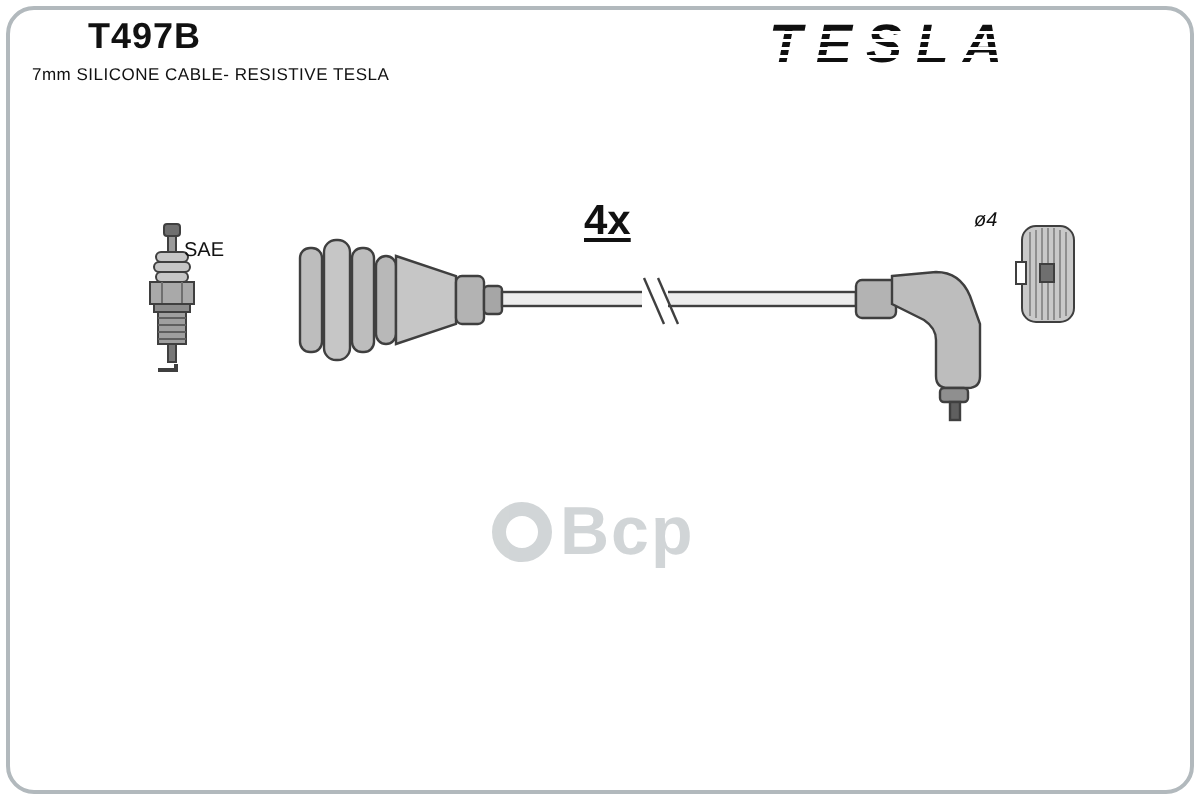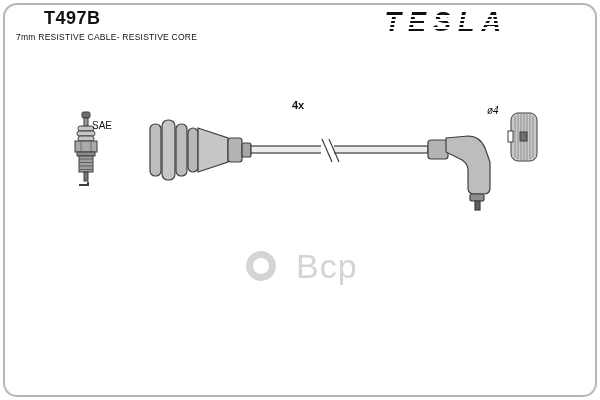--- a/index.html
+++ b/index.html
@@ -8,36 +8,36 @@
     font-family:"Liberation Sans",sans-serif;color:#111;
   }
   .frame{position:absolute;inset:3px;border:2px solid #b2b9bd;border-radius:14px;pointer-events:none;}
   .part-number{position:absolute;left:16px;top:8px;font-size:18px;font-weight:bold;letter-spacing:.5px;margin-left:28px;}
   .description{position:absolute;left:16px;top:32px;font-size:8.5px;letter-spacing:.25px;}
   .tesla-logo{position:absolute;top:9px;right:92px;}
   .tesla-text{display:block;font-style:italic;font-weight:800;font-size:27px;line-height:27px;letter-spacing:7px;color:#0f0f0f;}
   .tesla-stripes{position:absolute;left:-2px;right:-2px;top:4px;bottom:4px;pointer-events:none;
     background:repeating-linear-gradient(180deg,rgba(255,255,255,0) 0,rgba(255,255,255,0) 2.4px,#fff 2.4px,#fff 4px);}
   .sae-label{position:absolute;left:92px;top:120px;font-size:10px;}
-  .qty-label{position:absolute;left:292px;top:99px;font-size:11px;font-weight:bold;}
+  .qty-label{position:absolute;left:292px;top:99px;font-size:21px;font-weight:bold;text-decoration:underline;}
   .dia-label{position:absolute;left:487px;top:105px;font-size:10px;font-style:italic;}
   .svg-abs{position:absolute;}
-  .watermark{position:absolute;left:246px;top:249px;display:flex;align-items:center;gap:20px;opacity:.9;}
+  .watermark{position:absolute;left:246px;top:249px;display:flex;align-items:center;gap:4px;opacity:.9;font-weight:bold;}
   .wm-circle{width:16px;height:16px;border:7px solid #cdd1d3;border-radius:50%;}
   .wm-text{font-size:34px;line-height:34px;color:#cdd1d3;letter-spacing:1px;}
 </style>
 </head>
 <body>
 
 <div>
 
   <div class="frame"></div>
 
   <div class="part-number">T497B</div>
-  <div class="description">7mm RESISTIVE CABLE- RESISTIVE CORE</div>
+  <div class="description">7mm SILICONE CABLE- RESISTIVE TESLA</div>
 
   <div class="tesla-logo">
     <span class="tesla-text">TESLA</span>
     <span class="tesla-stripes"></span>
   </div>
 
   <svg class="svg-abs" style="left:62px;top:110px;" width="48" height="84" viewBox="0 0 48 84">
     <g stroke="#3f3f3f" stroke-width="1">
       <rect x="20" y="2" width="8" height="6" rx="1.5" fill="#6f6f6f"></rect>
       <rect x="22" y="8" width="4" height="8" fill="#9a9a9a"></rect>

